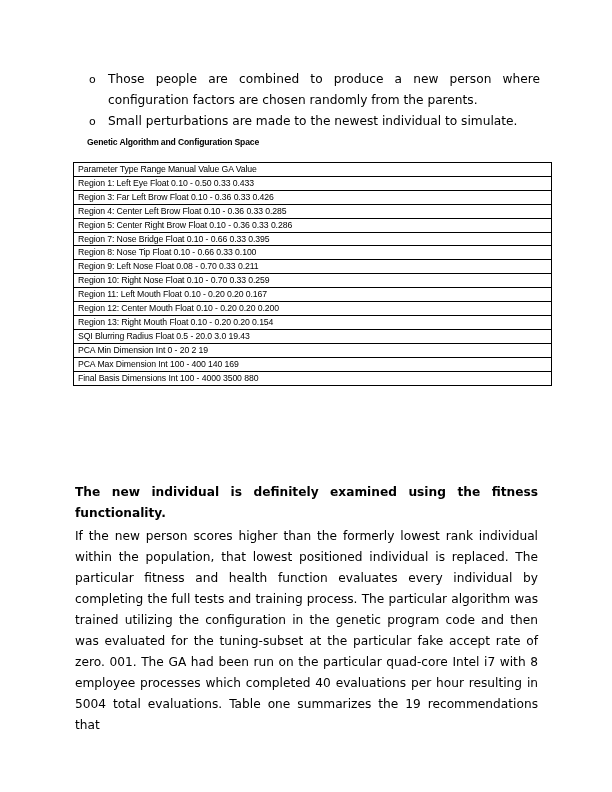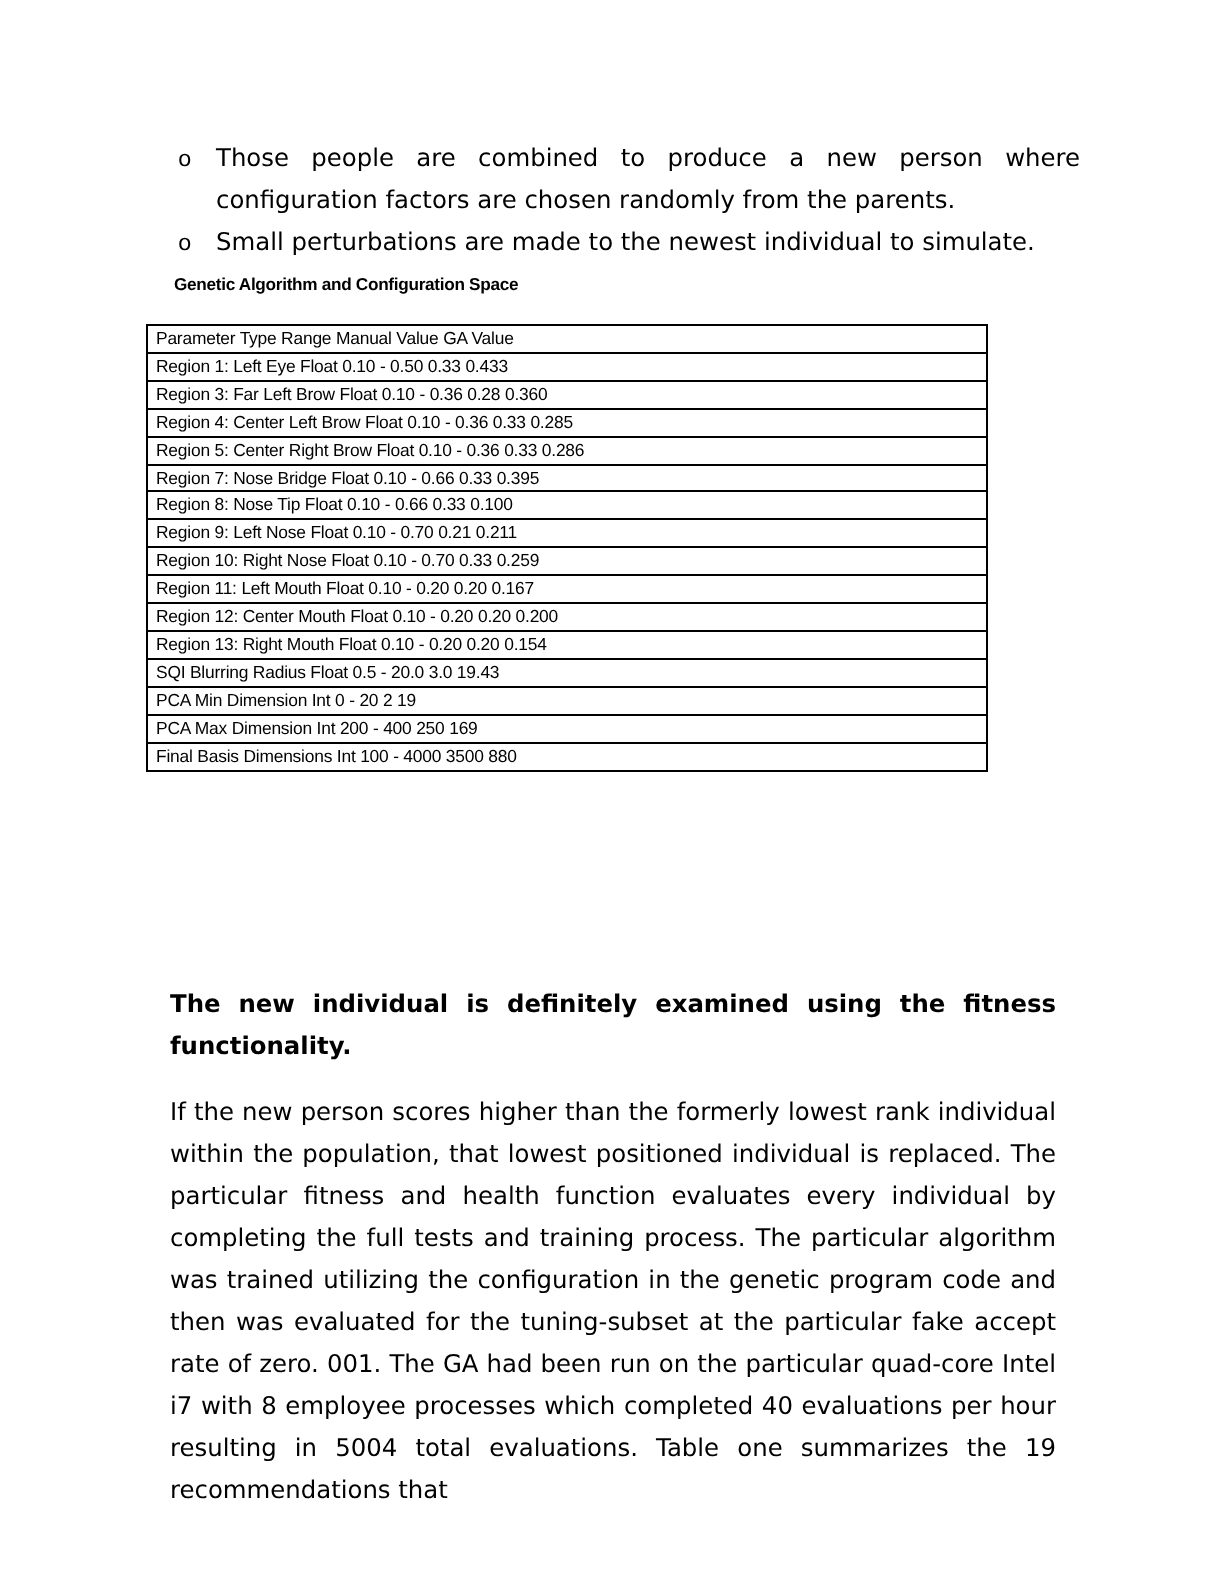--- a/index.html
+++ b/index.html
@@ -6,25 +6,25 @@
   body { width: 612px; height: 792px; position: relative; overflow: hidden; color: #000; }
   .page { position: absolute; left: 0; top: 0; width: 612px; height: 792px; background: #fff; }
 
   .bullets { position: absolute; left: 89px; top: 69px; width: 451px; font-family: "DejaVu Sans", sans-serif; font-size: 12.2px; line-height: 21px; }
   .bullet { position: relative; padding-left: 19px; text-align: justify; text-align-last: left; }
   .bullet .marker { position: absolute; left: 0; top: 0; font-size: 11px; }
   .bullet.first .text { text-align: justify; }
 
   .caption { position: absolute; left: 87px; top: 137px; font-family: "Liberation Sans", sans-serif; font-weight: bold; font-size: 8.6px; letter-spacing: -0.15px; text-align: center; }
 
-  table.config { position: absolute; left: 73px; top: 162px; width: 421px; border-collapse: collapse; font-family: "Liberation Sans", sans-serif; font-size: 8.7px; }
+  table.config { position: absolute; left: 73px; top: 162px; width: 479px; border-collapse: collapse; font-family: "Liberation Sans", sans-serif; font-size: 8.7px; }
   table.config td { border: 1px solid #000; padding: 0 4px; height: 12.9px; line-height: 12.9px; white-space: nowrap; letter-spacing: -0.1px; }
 
   .body-text { position: absolute; left: 73px; top: 480px; width: 467px; font-family: "DejaVu Sans", sans-serif; font-size: 12.2px; line-height: 21px; text-align: justify; }
-  .body-text p { margin: 12px; }
+  .body-text p { margin: 2px; }
   .heading { font-weight: bold; text-align: justify; }
 </style>
 </head>
 <body>
 
 <div class="page">
 
   <div class="bullets">
     <div class="bullet first">
       <span class="marker">o</span>
@@ -40,57 +40,57 @@
 
   <table class="config">
     <tbody>
       <tr>
           <td>Parameter Type Range Manual Value GA Value</td>
         </tr>
       <tr>
           <td>Region 1: Left Eye Float 0.10 - 0.50 0.33 0.433</td>
         </tr>
       <tr>
-          <td>Region 3: Far Left Brow Float 0.10 - 0.36 0.28 0.360</td>
+          <td>Region 3: Far Left Brow Float 0.10 - 0.36 0.33 0.426</td>
         </tr>
       <tr>
           <td>Region 4: Center Left Brow Float 0.10 - 0.36 0.33 0.285</td>
         </tr>
       <tr>
           <td>Region 5: Center Right Brow Float 0.10 - 0.36 0.33 0.286</td>
         </tr>
       <tr>
           <td>Region 7: Nose Bridge Float 0.10 - 0.66 0.33 0.395</td>
         </tr>
       <tr>
           <td>Region 8: Nose Tip Float 0.10 - 0.66 0.33 0.100</td>
         </tr>
       <tr>
-          <td>Region 9: Left Nose Float 0.10 - 0.70 0.21 0.211</td>
+          <td>Region 9: Left Nose Float 0.08 - 0.70 0.33 0.211</td>
         </tr>
       <tr>
           <td>Region 10: Right Nose Float 0.10 - 0.70 0.33 0.259</td>
         </tr>
       <tr>
           <td>Region 11: Left Mouth Float 0.10 - 0.20 0.20 0.167</td>
         </tr>
       <tr>
           <td>Region 12: Center Mouth Float 0.10 - 0.20 0.20 0.200</td>
         </tr>
       <tr>
           <td>Region 13: Right Mouth Float 0.10 - 0.20 0.20 0.154</td>
         </tr>
       <tr>
           <td>SQI Blurring Radius Float 0.5 - 20.0 3.0 19.43</td>
         </tr>
       <tr>
           <td>PCA Min Dimension Int 0 - 20 2 19</td>
         </tr>
       <tr>
-          <td>PCA Max Dimension Int 200 - 400 250 169</td>
+          <td>PCA Max Dimension Int 100 - 400 140 169</td>
         </tr>
       <tr>
           <td>Final Basis Dimensions Int 100 - 4000 3500 880</td>
         </tr>
     </tbody>
   </table>
 
   <div class="body-text">
     <p class="heading">The new individual is definitely examined using the fitness functionality.</p>
     <p>If the new person scores higher than the formerly lowest rank individual within the population, that lowest positioned individual is replaced. The particular fitness and health function evaluates every individual by completing the full tests and training process. The particular algorithm was trained utilizing the configuration in the genetic program code and then was evaluated for the tuning-subset at the particular fake accept rate of zero. 001. The GA had been run on the particular quad-core Intel i7 with 8 employee processes which completed 40 evaluations per hour resulting in 5004 total evaluations. Table one summarizes the 19 recommendations that</p>

